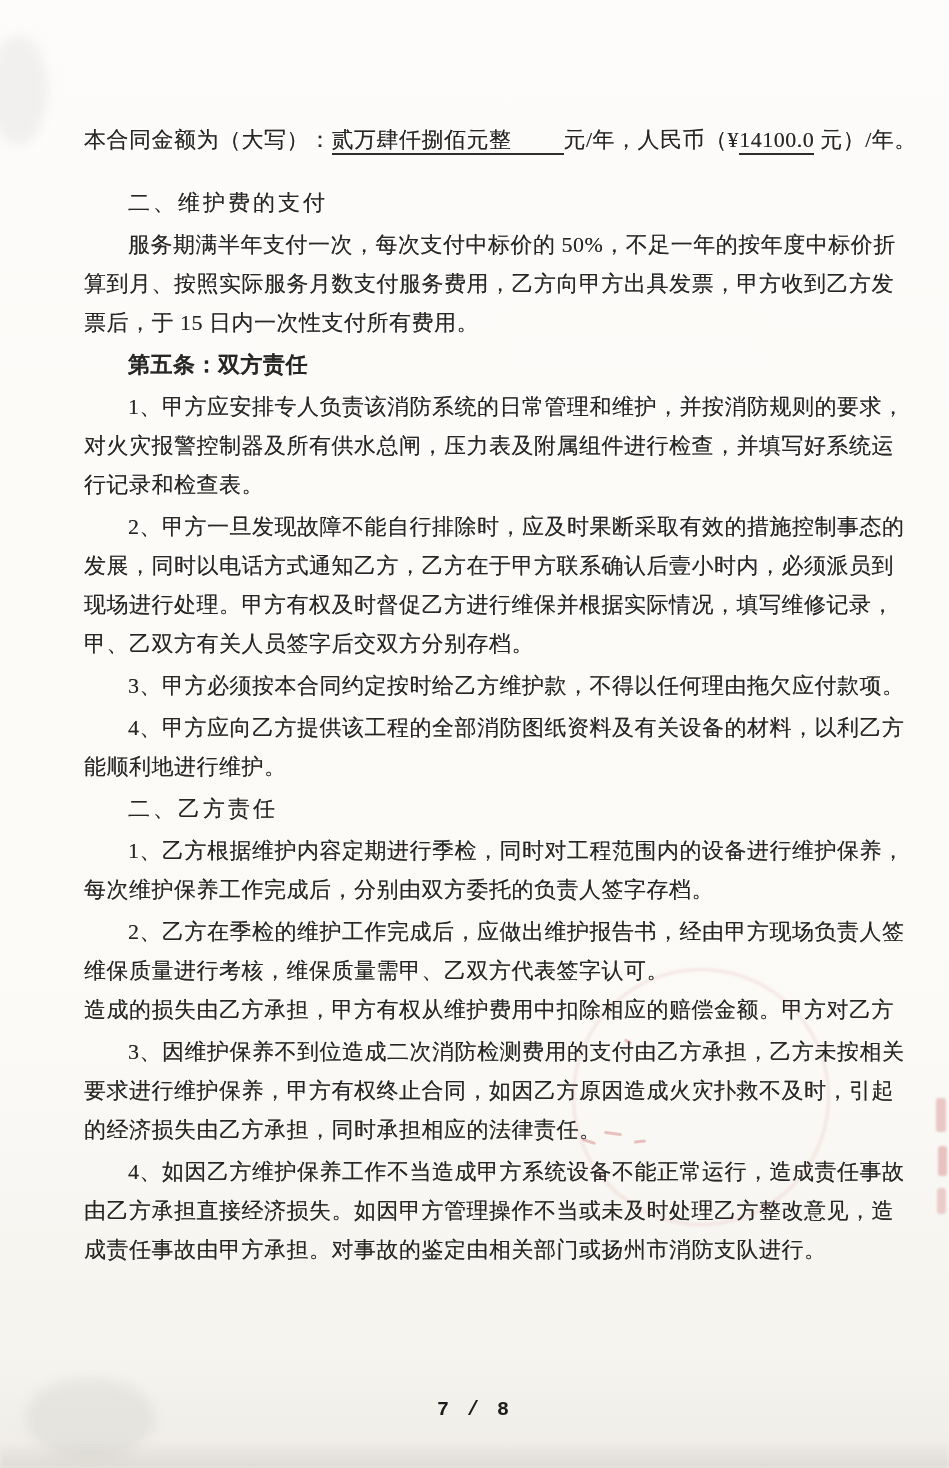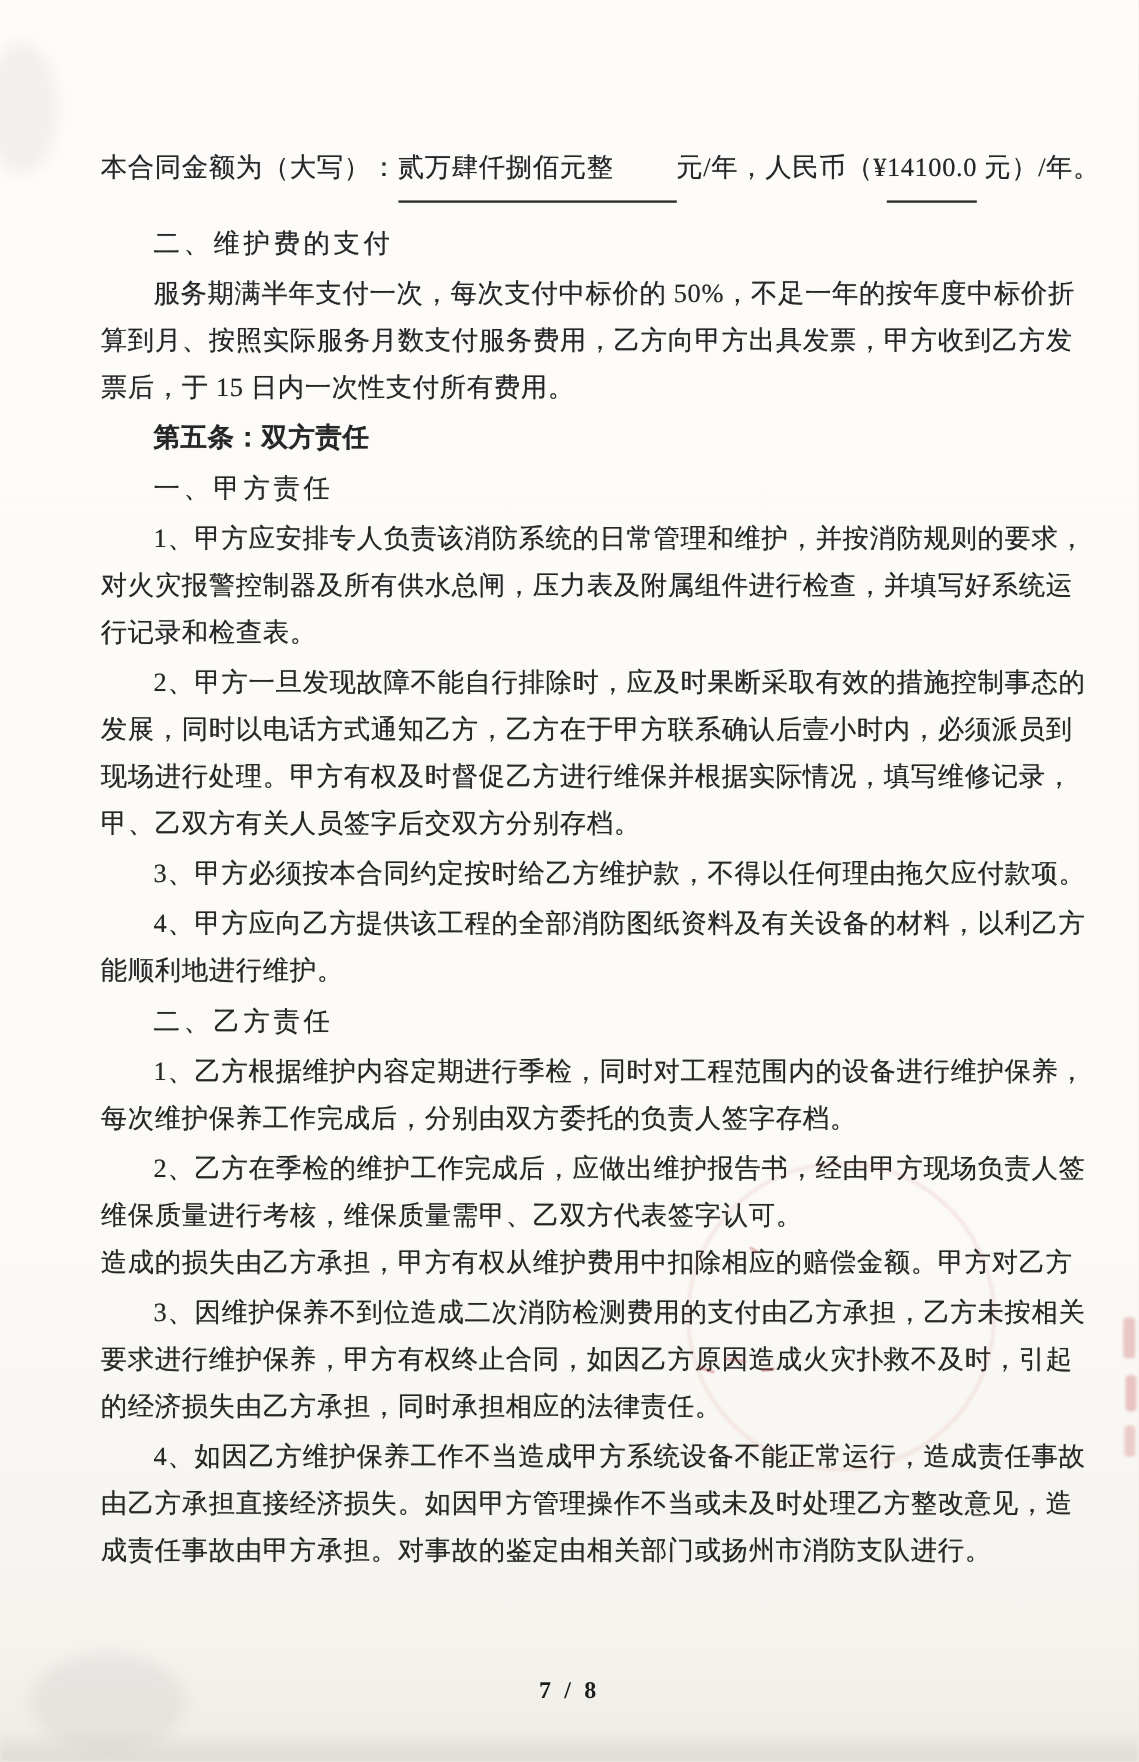--- a/index.html
+++ b/index.html
@@ -17,26 +17,27 @@
   }
   .line{
     font-size:22px;line-height:39px;white-space:nowrap;letter-spacing:0.5px;
     text-shadow:0 0 0.6px rgba(40,40,40,0.55);
   }
   .indent{padding-left:44px;}
   .bold{font-weight:bold;}
   .head{letter-spacing:3px;}
   .para{margin-top:3px;}
   .gap-lg{margin-top:24px;}
-  .uline{border-bottom:2px solid #2e2e2e;padding-bottom:15px;}
+  .uline{border-bottom:2px solid #2e2e2e;padding-bottom:1px;}
   .words{padding-right:52px;}
   .footer{
     position:absolute;left:0;top:1398px;width:100%;
     text-align:center;font-size:20px;font-weight:600;letter-spacing:3px;
     color:#1d1d1d;
+    font-family:Liberation Mono, monospace;
   }
   
   .smudge{position:absolute;border-radius:50%;filter:blur(6px);pointer-events:none;}
   .smudge-tl{left:-12px;top:35px;width:60px;height:110px;background:rgba(140,140,140,0.10);}
   .smudge-bl{left:25px;top:1378px;width:130px;height:80px;background:rgba(150,150,148,0.12);}
   .smudge-band{position:absolute;left:0;top:1442px;width:949px;height:26px;
     background:linear-gradient(180deg,rgba(0,0,0,0),rgba(118,115,105,0.14));
     filter:blur(2px);pointer-events:none;}
   .stamp{position:absolute;pointer-events:none;}
   .stamp-ring{
@@ -60,21 +61,20 @@
 
   <div class="textblock">
 
     <div class="line"><span>本合同金额为（大写）：</span><span class="uline words">贰万肆仟捌佰元整</span><span>元/年，人民币（¥</span><span class="uline">14100.0</span><span> 元）/年。</span></div>
 
     <div class="line indent head para gap-lg">二、维护费的支付</div>
     <div class="line indent para">服务期满半年支付一次，每次支付中标价的 50%，不足一年的按年度中标价折</div>
     <div class="line">算到月、按照实际服务月数支付服务费用，乙方向甲方出具发票，甲方收到乙方发</div>
     <div class="line">票后，于 15 日内一次性支付所有费用。</div>
     <div class="line indent bold para">第五条：双方责任</div>
-    <div class="line indent head para">一、甲方责任</div>
     <div class="line indent para">1、甲方应安排专人负责该消防系统的日常管理和维护，并按消防规则的要求，</div>
     <div class="line">对火灾报警控制器及所有供水总闸，压力表及附属组件进行检查，并填写好系统运</div>
     <div class="line">行记录和检查表。</div>
     <div class="line indent para">2、甲方一旦发现故障不能自行排除时，应及时果断采取有效的措施控制事态的</div>
     <div class="line">发展，同时以电话方式通知乙方，乙方在于甲方联系确认后壹小时内，必须派员到</div>
     <div class="line">现场进行处理。甲方有权及时督促乙方进行维保并根据实际情况，填写维修记录，</div>
     <div class="line">甲、乙双方有关人员签字后交双方分别存档。</div>
     <div class="line indent para">3、甲方必须按本合同约定按时给乙方维护款，不得以任何理由拖欠应付款项。</div>
     <div class="line indent para">4、甲方应向乙方提供该工程的全部消防图纸资料及有关设备的材料，以利乙方</div>
     <div class="line">能顺利地进行维护。</div>

